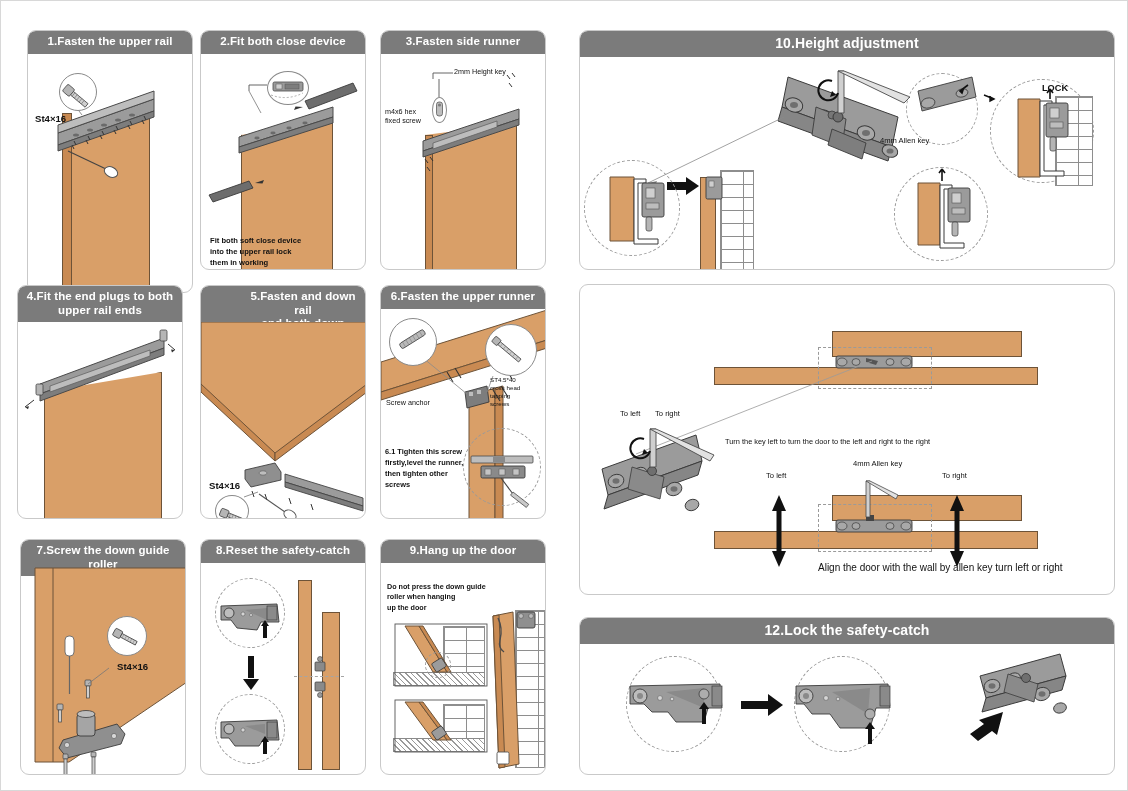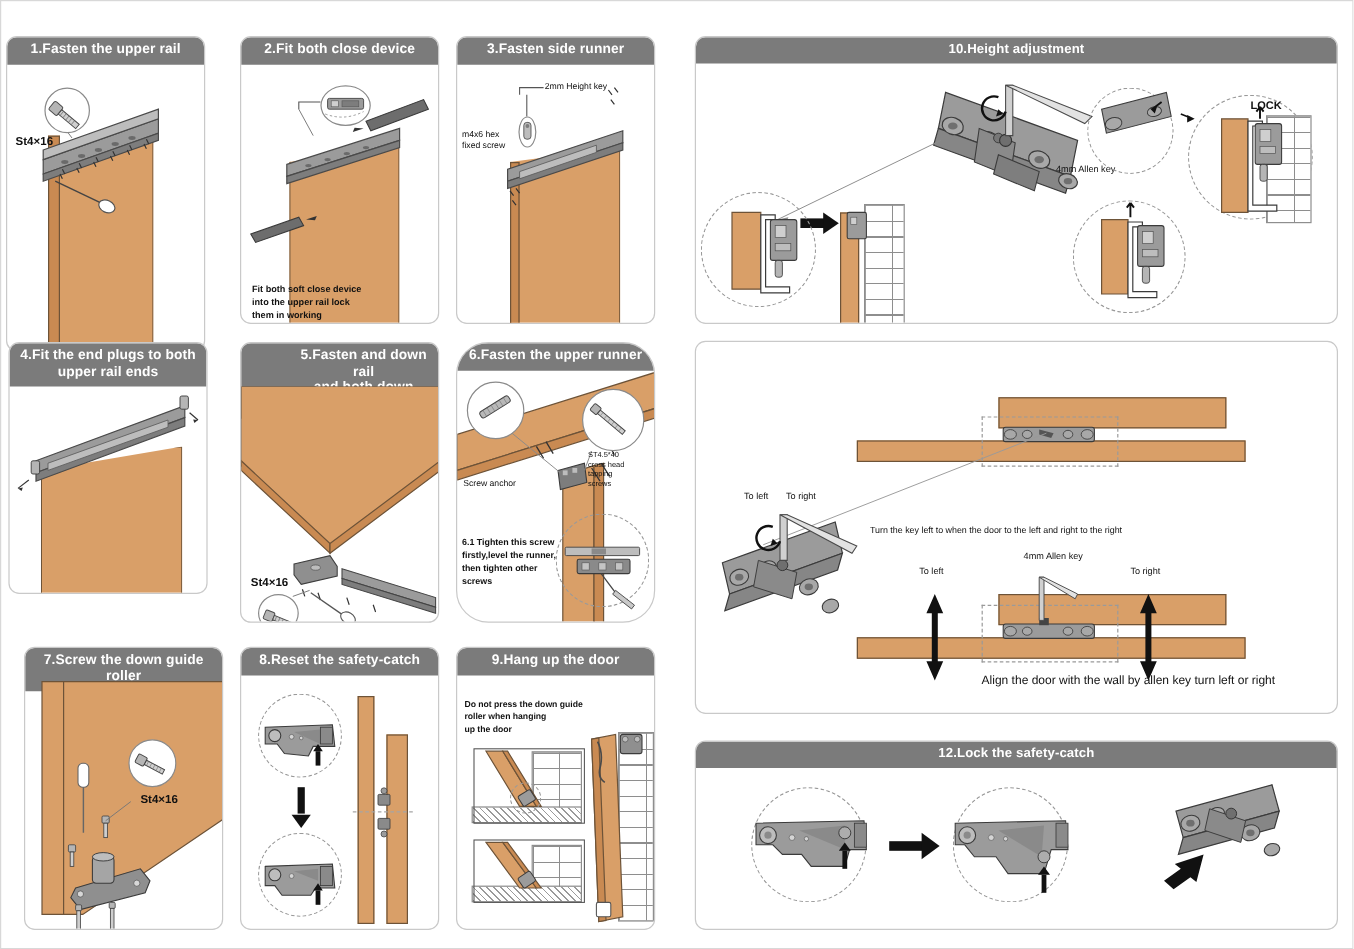--- a/index.html
+++ b/index.html
@@ -29,21 +29,21 @@
     background:#7b7b7b;
     color:#ffffff;
     text-align:center;
     font-size:11.5px;
     font-weight:bold;
     letter-spacing:.1px;
     line-height:1.18;
     padding:4px 4px 5px;
     border-radius:7px 7px 0 0;
   }
-  .panel.wide .panel-head { font-size:11px; }
+  .panel.wide .panel-head { font-size:14px; }
   .panel-body { position:absolute; left:0; right:0; bottom:0; overflow:hidden; }
   .panel.h1 .panel-body { top:24px; }
   .panel.h2 .panel-body { top:36px; }
 
   
   .wood    { position:absolute; background:#d99f68; border:1px solid #6d5338; }
   .wooddk  { position:absolute; background:#c98a52; border:1px solid #6d5338; }
   .circ    { position:absolute; border:1px dashed #9a9a9a; border-radius:50%; }
   .circS   { position:absolute; border:1px solid #8a8a8a; border-radius:50%; background:#fff;}
   .lbl     { position:absolute; font-size:7.2px; line-height:1.28; color:#111; white-space:pre; }
@@ -87,21 +87,21 @@
                    border-left: var(--hw) solid transparent;
                    border-right:var(--hw) solid transparent;
                    border-bottom:var(--hh) solid #111; }
   svg.draw { position:absolute; left:0; top:0; overflow:visible; }
 </style>
 </head>
 <body>
 
 <div class="sheet">
 
-<div class="panel h1" style="left:4px; top:29px; width:166px; height:263px;">
+<div class="panel h1" style="left:26px; top:29px; width:166px; height:263px;">
   <div class="panel-head">1.Fasten the upper rail</div>
   <div class="panel-body">
 
     <div class="wood" style="left:34px; top:58px; width:88px; height:182px; clip-path:polygon(0 12px,100% 0,100% 100%,0 100%);"></div>
     <div class="wooddk" style="left:34px; top:58px; width:10px; height:182px;"></div>
 
     <svg class="draw" width="166" height="216">
       <polygon points="30,78 126,44 126,56 30,90" fill="#9b9b9b" stroke="#4a4a4a" stroke-width="1"></polygon>
       <polygon points="30,90 126,56 126,62 30,96" fill="#7d7d7d" stroke="#4a4a4a" stroke-width="1"></polygon>
       <polygon points="30,70 126,36 126,44 30,78" fill="#bdbdbd" stroke="#4a4a4a" stroke-width="1"></polygon>
@@ -195,21 +195,21 @@
     <svg class="draw" width="166" height="216">
       <rect x="55.5" y="47" width="6" height="14" rx="2.5" fill="#bdbdbd" stroke="#4a4a4a" stroke-width="0.7"></rect>
       <circle cx="58.5" cy="50" r="1.6" fill="#7d7d7d"></circle>
     </svg>
     <div class="lbl" style="left:73px; top:12px;">2mm Height key</div>
     <div class="lbl" style="left:4px; top:52px;">m4x6 hex
 fixed screw</div>
   </div>
 </div>
 
-<div class="panel h2" style="left:6px; top:284px; width:166px; height:210px;">
+<div class="panel h2" style="left:16px; top:284px; width:166px; height:234px;">
   <div class="panel-head" style="white-space:pre-line;">4.Fit the end plugs to both
 upper rail ends</div>
   <div class="panel-body">
     <div class="wood" style="left:26px; top:50px; width:118px; height:148px; clip-path:polygon(0 20px,100% 0,100% 100%,0 100%);"></div>
     <svg class="draw" width="166" height="198">
       <polygon points="22,62 146,16 146,26 22,72" fill="#9b9b9b" stroke="#4a4a4a" stroke-width="1"></polygon>
       <polygon points="22,72 146,26 146,33 22,79" fill="#7d7d7d" stroke="#4a4a4a" stroke-width="1"></polygon>
       <polygon points="32,64 132,28 132,34 32,70" fill="#bdbdbd" stroke="#5a5a5a" stroke-width="0.7"></polygon>
 
       <g>
@@ -254,21 +254,21 @@
       <g transform="translate(21,186) rotate(22)">
         <rect x="0" y="0" width="8" height="8" rx="1.4" fill="#b5b5b5" stroke="#4a4a4a" stroke-width="0.8"></rect>
         <rect x="8" y="2" width="15" height="4" fill="#cfcfcf" stroke="#4a4a4a" stroke-width="0.8"></rect>
         <path d="M10,2 v4 M13,2 v4 M16,2 v4 M19,2 v4" stroke="#6a6a6a" stroke-width="0.55"></path>
       </g>
     </svg>
     <div class="lbl big" style="left:8px; top:158px;">St4×16</div>
   </div>
 </div>
 
-<div class="panel h1" style="left:379px; top:284px; width:166px; height:234px;border-radius:27px;">
+<div class="panel h1" style="left:379px; top:284px; width:166px; height:234px;">
   <div class="panel-head">6.Fasten the upper runner</div>
   <div class="panel-body">
     <svg class="draw" width="166" height="210">
 
       <polygon points="0,52 166,0 166,30 0,82" fill="#d99f68" stroke="#6d5338" stroke-width="1"></polygon>
       <polygon points="0,82 166,30 166,38 0,90" fill="#c98a52" stroke="#6d5338" stroke-width="1"></polygon>
 
       <polygon points="88,86 114,78 114,210 88,210" fill="#d99f68" stroke="#6d5338" stroke-width="1"></polygon>
       <polygon points="114,78 122,76 122,210 114,210" fill="#c98a52" stroke="#6d5338" stroke-width="1"></polygon>
 
@@ -592,21 +592,21 @@
       <g>
         <polygon points="70,120 76,120 76,158 70,158" fill="#d0d0d0" stroke="#4a4a4a" stroke-width="0.9"></polygon>
         <polygon points="70,120 76,120 134,146 130,152" fill="#e2e2e2" stroke="#4a4a4a" stroke-width="0.9"></polygon>
       </g>
       <path d="M64,130 a10,10 0 1 0 6,12" fill="none" stroke="#111" stroke-width="2"></path>
       <path d="M68,144 l-6,2 l2,-6 z" fill="#111"></path>
     </svg>
     <div class="lbl" style="left:40px; top:100px; font-size:7.6px;">To left</div>
     <div class="lbl" style="left:75px; top:100px; font-size:7.6px;">To right</div>
 
-    <div class="lbl" style="left:145px; top:128px; font-size:7.4px;">Turn the key left to when the door to the left and right to the right</div>
+    <div class="lbl" style="left:145px; top:128px; font-size:7.4px;">Turn the key left to turn the door to the left and right to the right</div>
 
     <div class="lbl" style="left:273px; top:150px; font-size:7.6px;">4mm Allen key</div>
     <div class="lbl" style="left:186px; top:162px; font-size:7.6px;">To left</div>
     <div class="lbl" style="left:362px; top:162px; font-size:7.6px;">To right</div>
 
     <div class="wood" style="left:252px; top:186px; width:190px; height:26px;"></div>
     <div class="wood" style="left:134px; top:222px; width:324px; height:18px;"></div>
     <div class="dashbox" style="left:238px; top:195px; width:114px; height:48px;"></div>
     <svg class="draw" width="536" height="275">
       <rect x="256" y="211" width="76" height="12" rx="2" fill="#9b9b9b" stroke="#3b3b3b" stroke-width="0.9"></rect>

